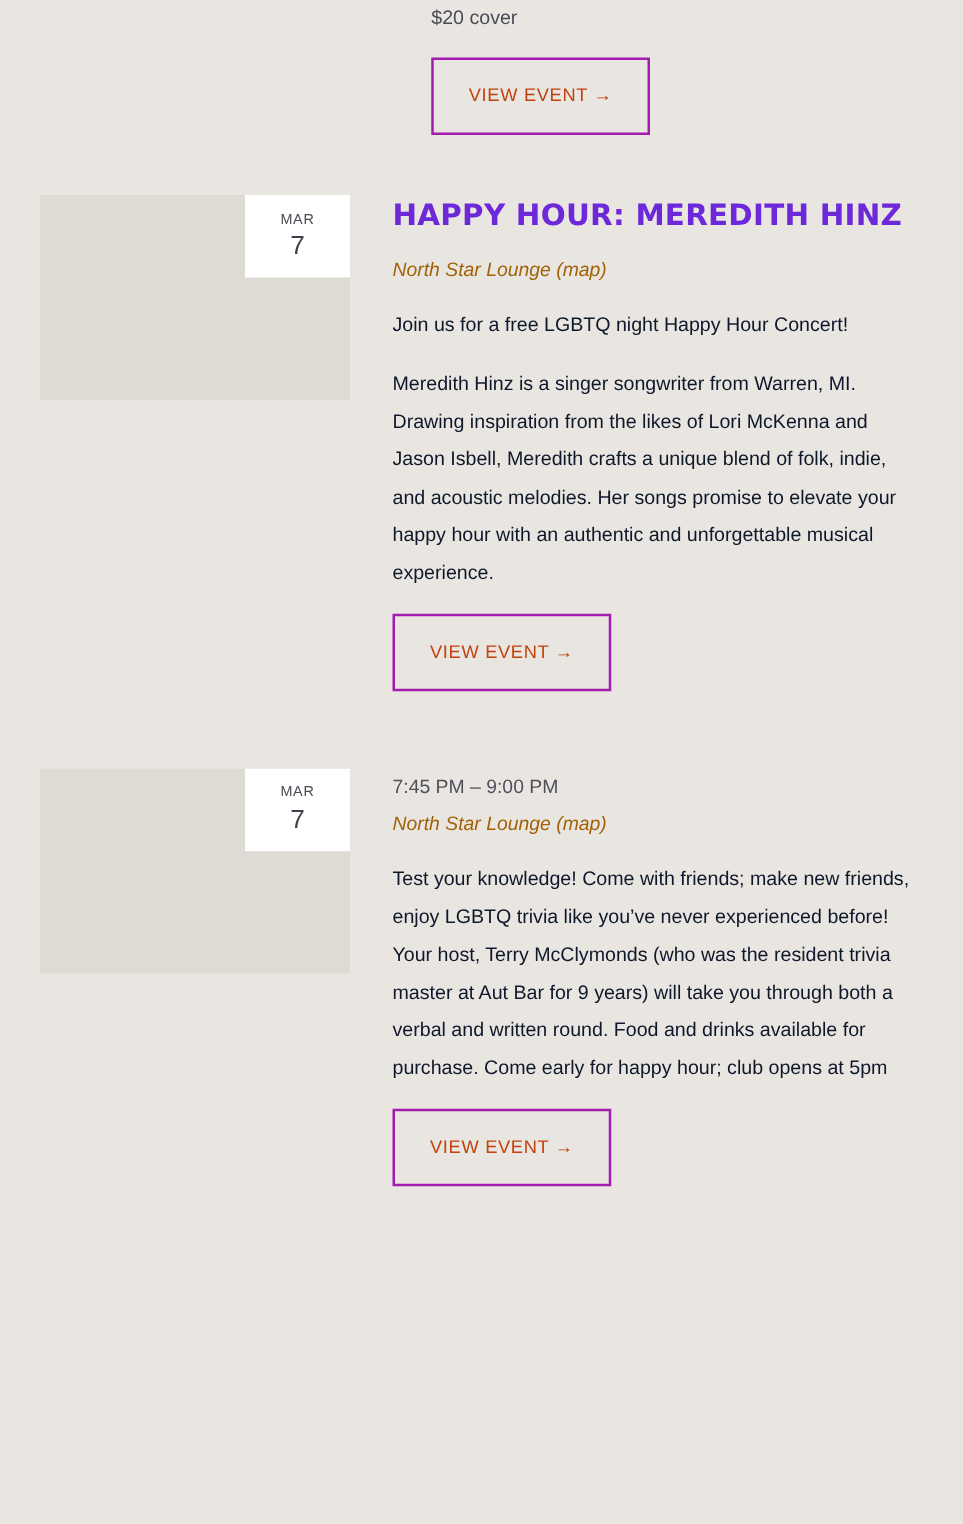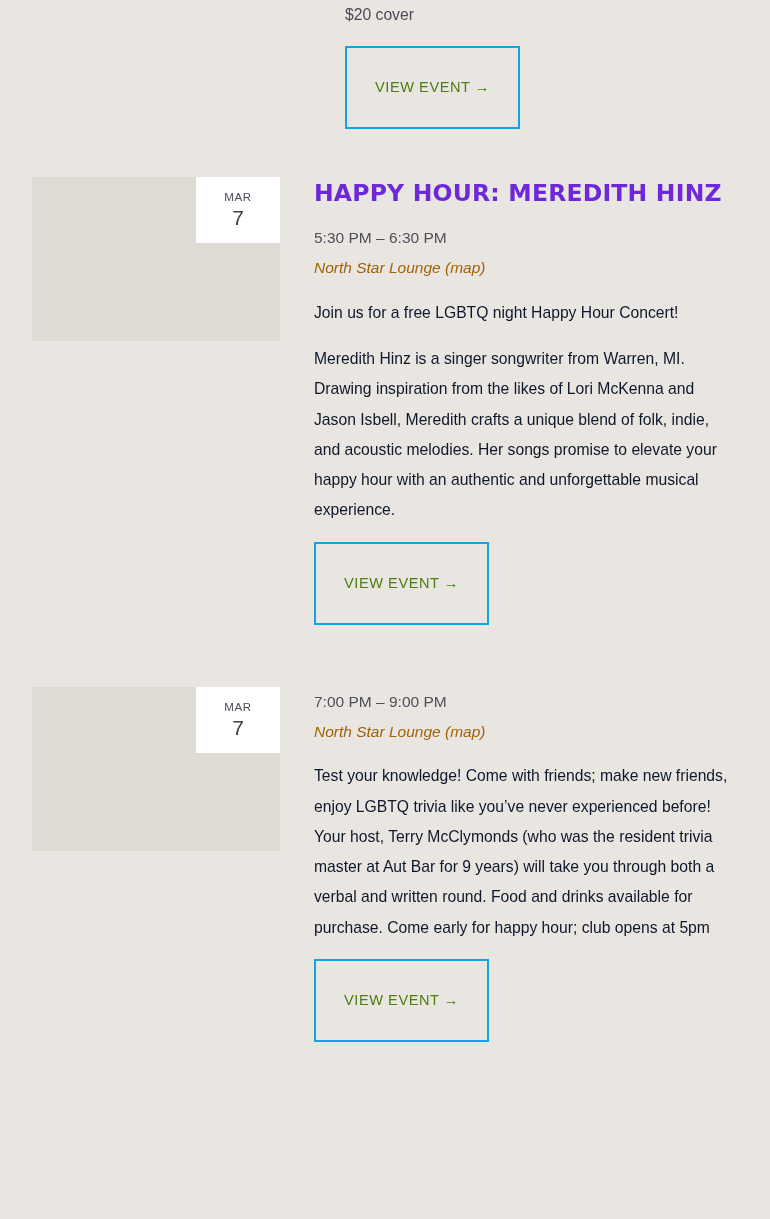--- a/index.html
+++ b/index.html
@@ -102,27 +102,27 @@
     color: #0f172a;
     margin: 0 0 16px 0;
     max-width: 430px;
   }
   .desc.narrow { max-width: 425px; }
 
   .view-btn {
     display: inline-flex;
     align-items: center;
     justify-content: center;
-    border: 2px solid #0ea5e9;
+    border: 2px solid #a21caf;
     background: transparent;
-    color: #4d7c0f;
+    color: #c2410c;
     font-size: 14.6px;
     letter-spacing: 0.55px;
     padding: 0 22px;
-    height: 83px;
+    height: 62px;
     min-width: 175px;
     box-sizing: border-box;
     cursor: pointer;
     font-family: "Liberation Sans", sans-serif;
   }
 
   
   .partial {
     padding-top: 0;
   }
@@ -157,42 +157,41 @@
     <div class="thumb-wrap">
       <div class="thumb"></div>
       <div class="date-badge">
         <span class="mon">MAR</span>
         <span class="day">7</span>
       </div>
     </div>
     <div class="content">
       <h2 class="event-title">HAPPY HOUR: MEREDITH HINZ</h2>
       <div class="meta">
-        <span class="line">5:30 PM – 6:30 PM</span>
         <span class="line map-link">North Star Lounge (map)</span>
       </div>
       <p class="desc">Join us for a free LGBTQ night Happy Hour Concert!</p>
       <p class="desc">Meredith Hinz is a singer songwriter from Warren, MI. Drawing inspiration from the likes of Lori McKenna and Jason Isbell, Meredith crafts a unique blend of folk, indie, and acoustic melodies. Her songs promise to elevate your happy hour with an authentic and unforgettable musical experience.</p>
       <button class="view-btn">VIEW EVENT →</button>
     </div>
   </div>
 
   <div class="spacer-md"></div>
 
   <div class="event">
     <div class="thumb-wrap">
       <div class="thumb"></div>
       <div class="date-badge">
         <span class="mon">MAR</span>
         <span class="day">7</span>
       </div>
     </div>
     <div class="content">
       <div class="meta">
-        <span class="line">7:00 PM – 9:00 PM</span>
+        <span class="line">7:45 PM – 9:00 PM</span>
         <span class="line map-link">North Star Lounge (map)</span>
       </div>
       <p class="desc narrow">Test your knowledge! Come with friends; make new friends, enjoy LGBTQ trivia like you’ve never experienced before!  Your host, Terry McClymonds (who was the resident trivia master at Aut Bar for 9 years) will take you through both a verbal and written round. Food and drinks available for purchase. Come early for happy hour; club opens at 5pm</p>
       <button class="view-btn">VIEW EVENT →</button>
     </div>
   </div>
 
 </div>
 
 </body></html>

